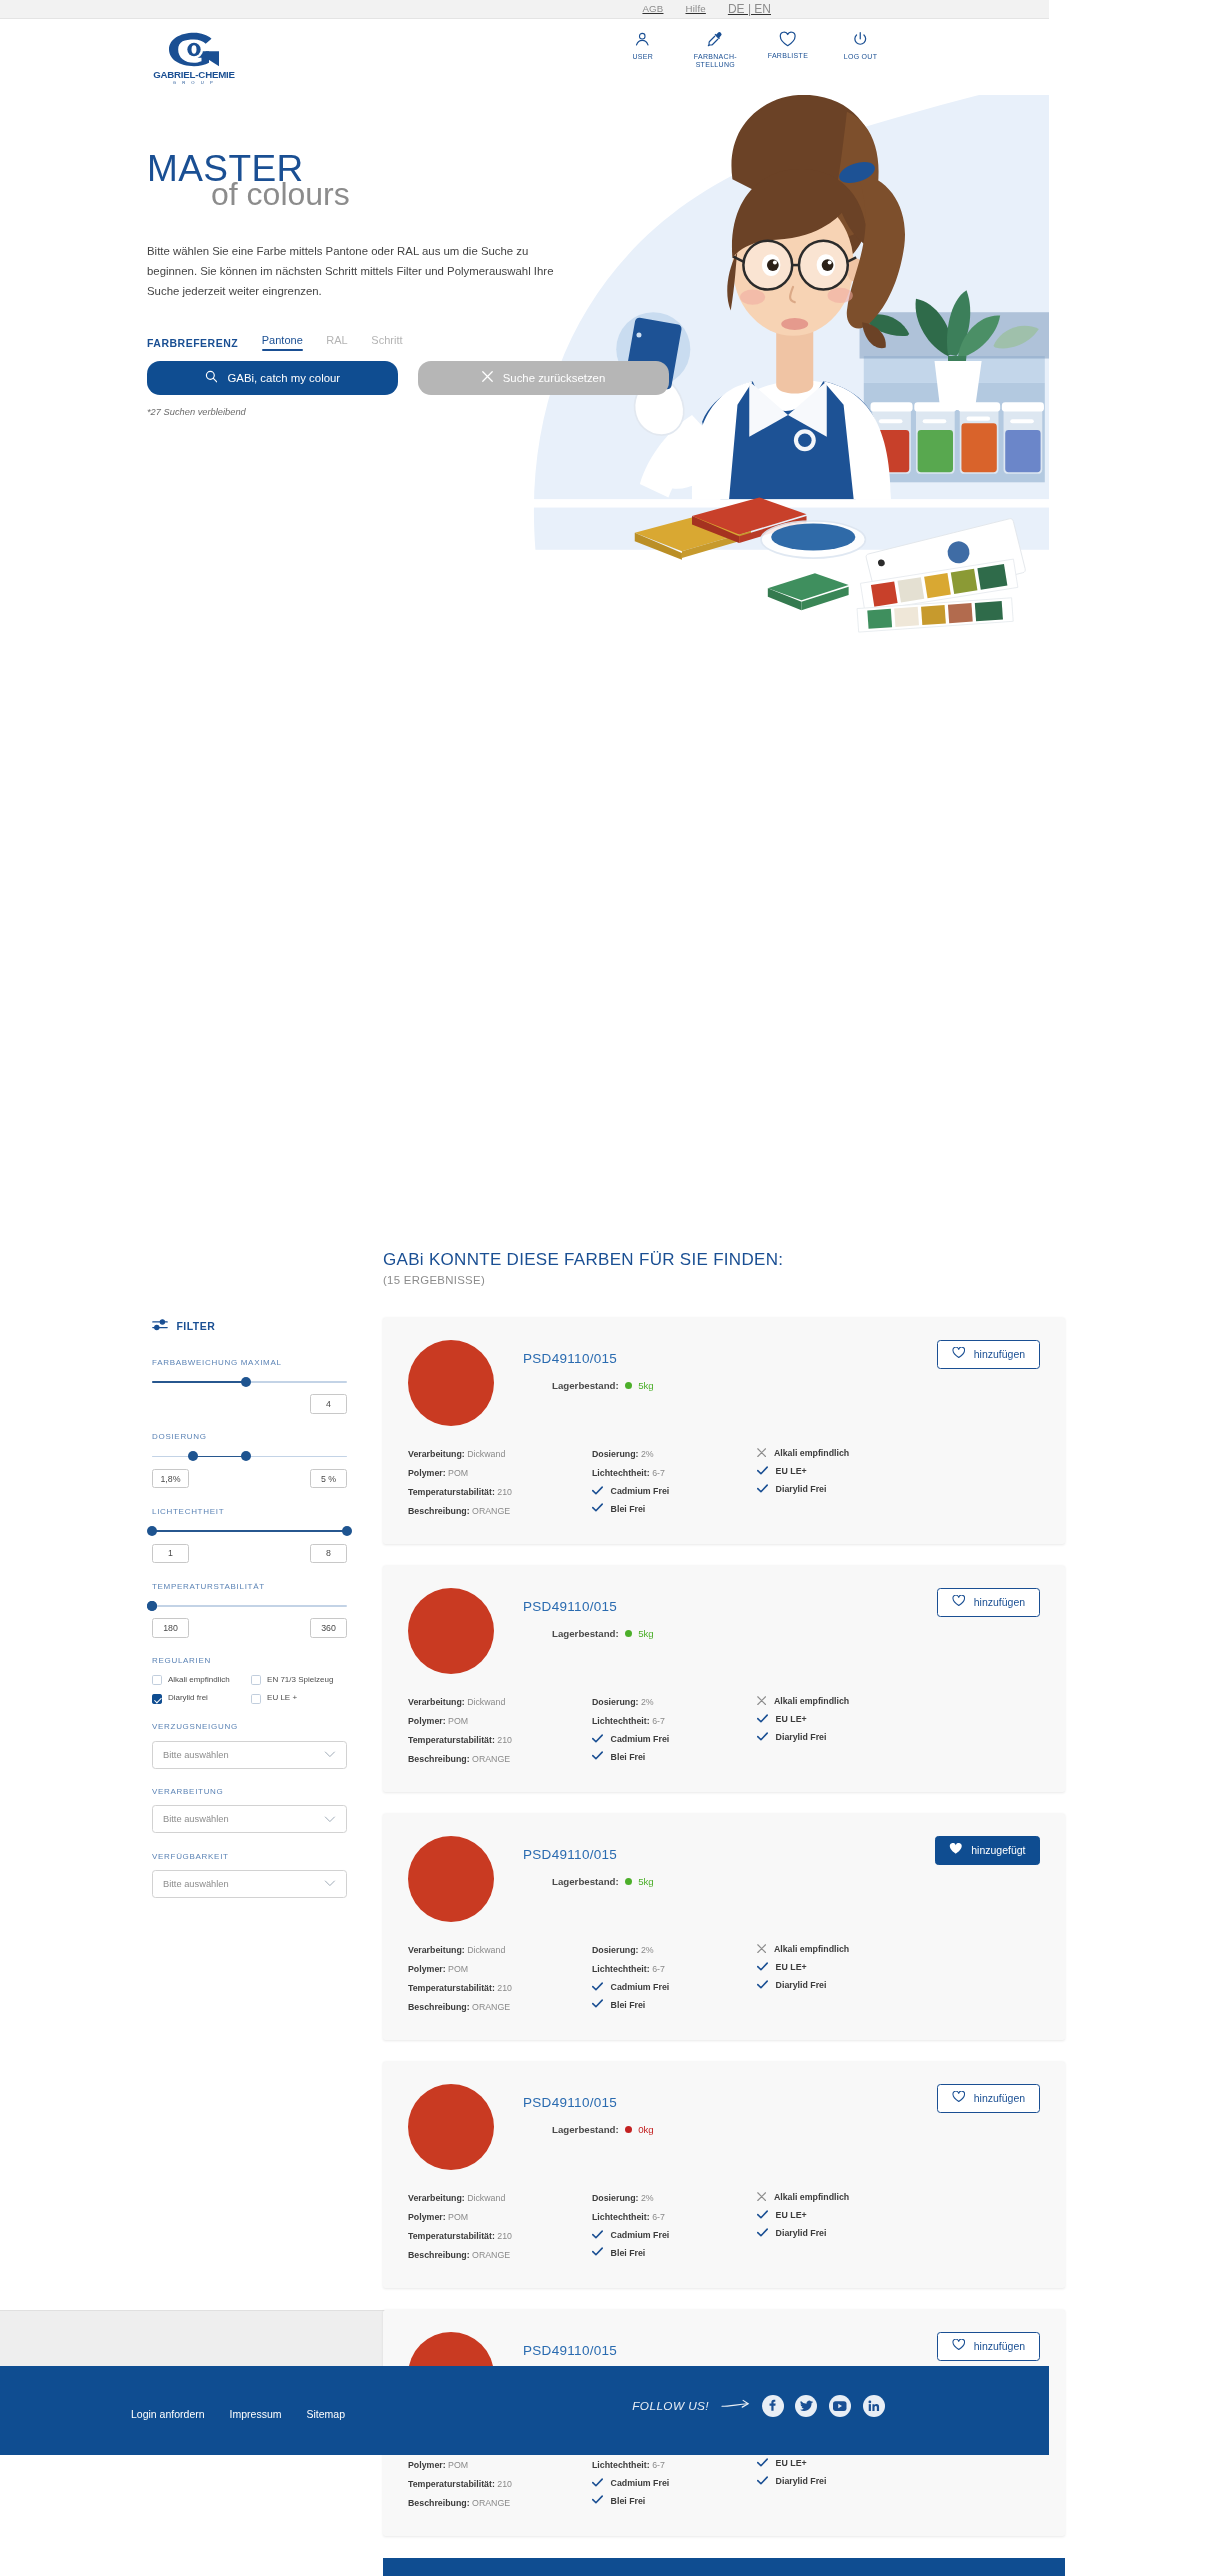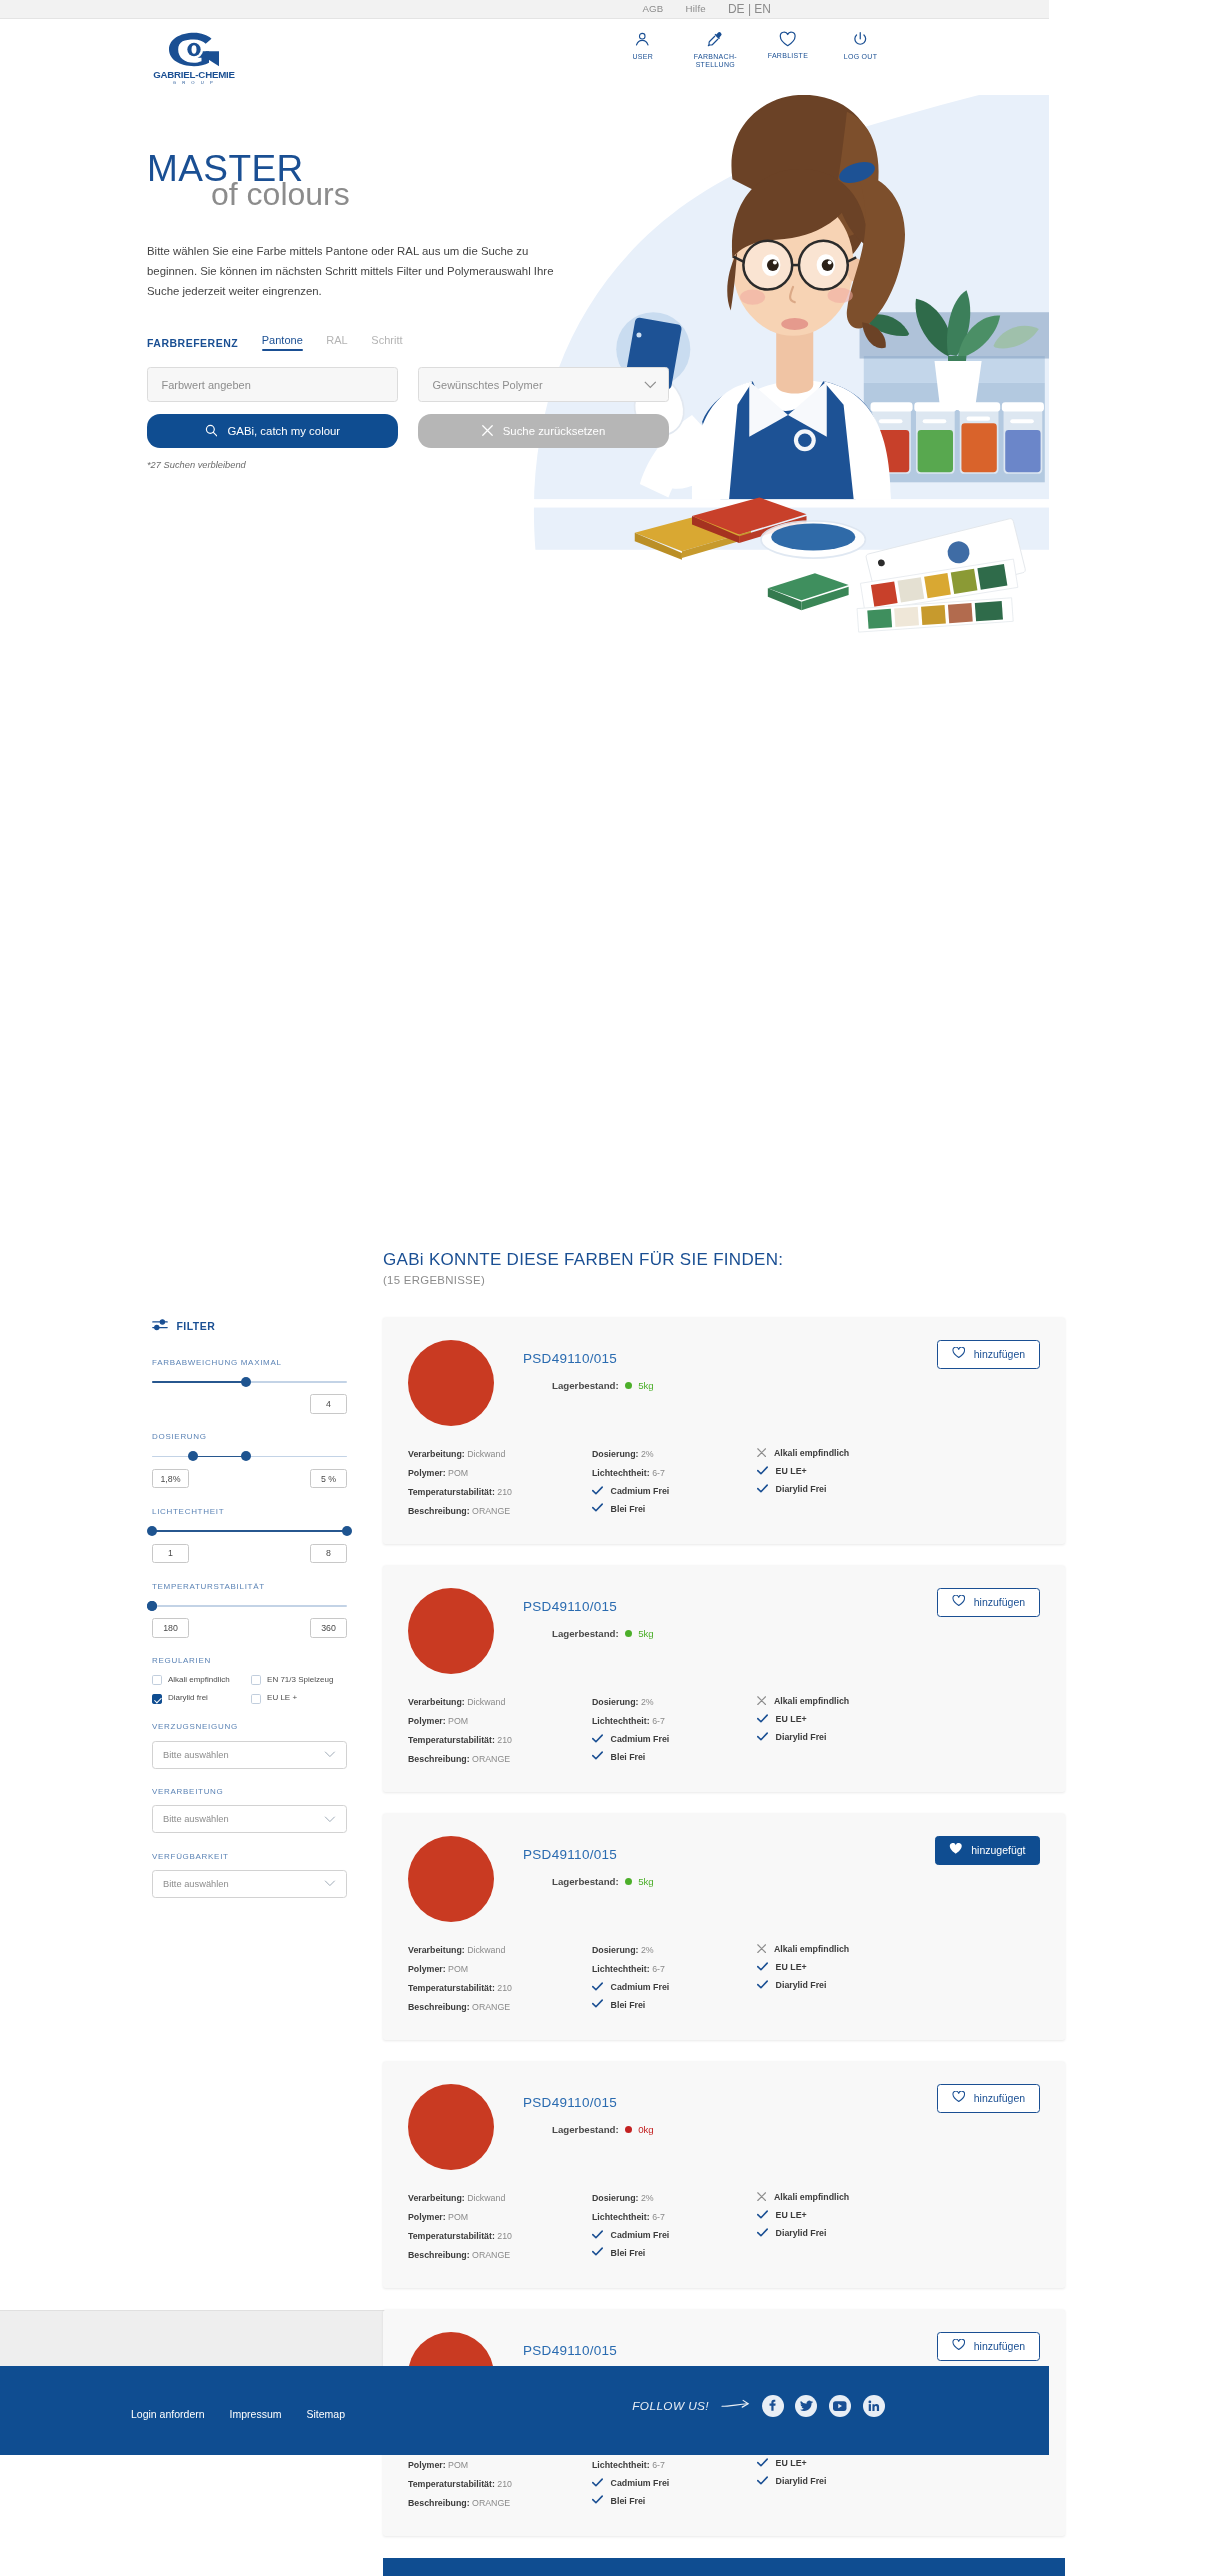--- a/index.html
+++ b/index.html
@@ -5,21 +5,21 @@
   * { box-sizing: border-box; margin: 0; padding: 0; }
   html, body { background: #ffffff; }
   body {
     width: 1213px;
     height: 2576px;
     position: relative;
     font-family: "Liberation Sans", sans-serif;
     color: #333;
     overflow: hidden;
   }
-  .page { width: 1049px; position: relative; }
+  .page { width: 1049px; position: relative; text-decoration: underline; }
 
   
   .utility-bar {
     height: 18.5px;
     background: #f2f2f2;
     border-bottom: 0.8px solid #e4e4e4;
     display: flex;
     align-items: center;
     justify-content: flex-end;
     padding-right: 278px;
@@ -630,33 +630,20 @@
       <div class="hero-desc">Bitte wählen Sie eine Farbe mittels Pantone oder RAL aus um die Suche zu beginnen. Sie können im nächsten Schritt mittels Filter und Polymerauswahl Ihre Suche jederzeit weiter eingrenzen.</div>
 
       <div class="search-block">
         <div class="tabs">
           <span class="tab-label">FARBREFERENZ</span>
           <span class="tab active">Pantone</span>
           <span class="tab">RAL</span>
           <span class="tab">Schritt</span>
         </div>
 
-        <div class="search-row">
-          <div class="field">
-            <input type="text" placeholder="Farbwert angeben" style="">
-          </div>
-          <div class="field">
-            <span>Gewünschtes Polymer</span>
-            <span class="chev">
-              <svg width="12.6" height="7.6" viewBox="0 0 15 9" fill="none" stroke="#8e8e8e" stroke-width="1.4">
-                  <path d="M1 1l6.5 6.5L14 1"></path>
-                </svg>
-            </span>
-          </div>
-        </div>
 
         <div class="btn-row">
           <button class="btn btn-primary">
             <span>
               <svg width="12.6" height="12.6" viewBox="0 0 16 16" fill="none" stroke="#fff" stroke-width="1.5">
                   <circle cx="6.8" cy="6.8" r="5"></circle>
                   <path d="M10.6 10.6L15 15" stroke-linecap="round"></path>
                 </svg>
             </span>
             <span>GABi, catch my colour</span>

